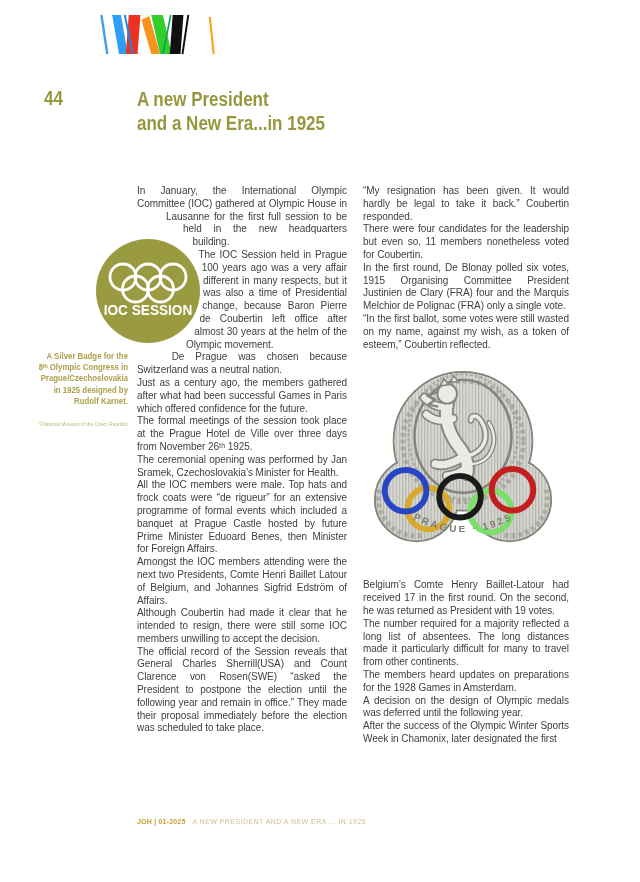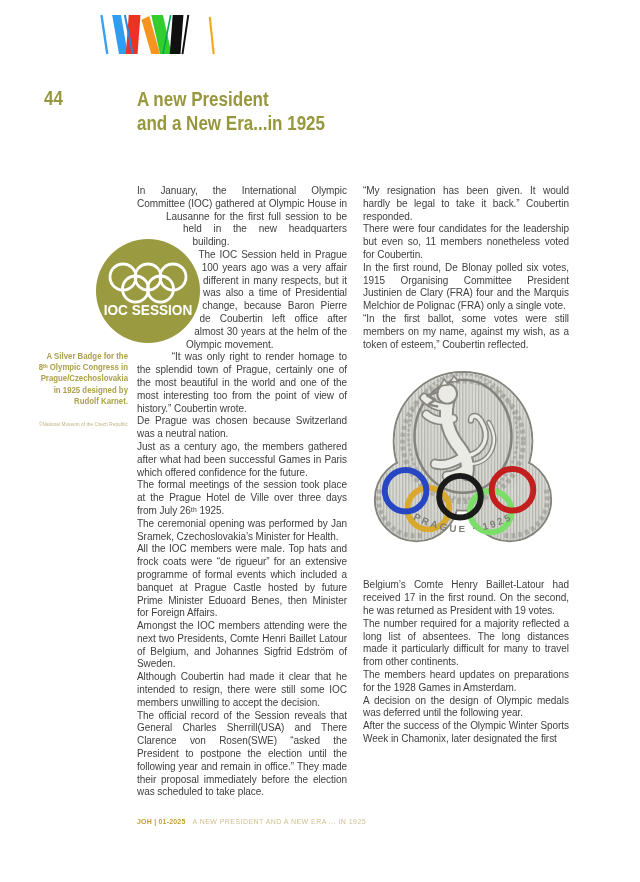--- a/index.html
+++ b/index.html
@@ -59,36 +59,35 @@
 <div id="page-number" class="abs">44</div>
 <div id="title" class="abs">
   <div>A new President</div>
   <div>and a New Era...in 1925</div>
 </div>
 
 <div id="col-left" class="abs col">
   <div id="wrap-shape"></div>
   <p>In January, the International Olympic Committee (IOC) gathered at Olympic House in Lausanne for the first full session to be held in the new headquarters building.</p>
   <p>The IOC Session held in Prague 100 years ago was a very affair different in many respects, but it was also a time of Presidential change, because Baron Pierre de Coubertin left office after almost 30 years at the helm of the Olympic movement.</p>
-  <p>“It was only right to render homage to the splendid town of Prague, certainly one of the most beautiful in the world and one of the most interesting too from the point of view of history.” Coubertin wrote.</p>
   <p>De Prague was chosen because Switzerland was a neutral nation.</p>
   <p>Just as a century ago, the members gathered after what had been successful Games in Paris which offered confidence for the future.</p>
-  <p>The formal meetings of the session took place at the Prague Hotel de Ville over three days from July 26ᵗʰ 1925.</p>
+  <p>The formal meetings of the session took place at the Prague Hotel de Ville over three days from November 26ᵗʰ 1925.</p>
   <p>The ceremonial opening was performed by Jan Sramek, Czechoslovakia’s Minister for Health.</p>
   <p>All the IOC members were male. Top hats and frock coats were “de rigueur” for an extensive programme of formal events which included a banquet at Prague Castle hosted by future Prime Minister Eduoard Benes, then Minister for Foreign Affairs.</p>
-  <p>Amongst the IOC members attending were the next two Presidents, Comte Henri Baillet Latour of Belgium, and Johannes Sigfrid Edström of Sweden.</p>
+  <p>Amongst the IOC members attending were the next two Presidents, Comte Henri Baillet Latour of Belgium, and Johannes Sigfrid Edström of Affairs.</p>
   <p>Although Coubertin had made it clear that he intended to resign, there were still some IOC members unwilling to accept the decision.</p>
-  <p>The official record of the Session reveals that General Charles Sherrill(USA) and There Clarence von Rosen(SWE) “asked the President to postpone the election until the following year and remain in office.” They made their proposal immediately before the election was scheduled to take place.</p>
+  <p>The official record of the Session reveals that General Charles Sherrill(USA) and Count Clarence von Rosen(SWE) “asked the President to postpone the election until the following year and remain in office.” They made their proposal immediately before the election was scheduled to take place.</p>
 </div>
 
 <div id="col-right" class="abs col">
   <p>“My resignation has been given. It would hardly be legal to take it back.” Coubertin responded.</p>
   <p>There were four candidates for the leadership but even so, 11 members nonetheless voted for Coubertin.</p>
   <p>In the first round, De Blonay polled six votes, 1915 Organising Committee President Justinien de Clary (FRA) four and the Marquis Melchior de Polignac (FRA) only a single vote.</p>
-  <p>“In the first ballot, some votes were still members on my name, against my wish, as a token of esteem,” Coubertin reflected.</p>
+  <p>“In the first ballot, some votes were still wasted on my name, against my wish, as a token of esteem,” Coubertin reflected.</p>
 
   <svg id="medal-figure" viewBox="0 0 200 200">
     <defs>
       <linearGradient id="silverGrad" x1="0" y1="0" x2="0" y2="1">
         <stop offset="0" stop-color="#ececе9"></stop>
         <stop offset="0" stop-color="#ececec"></stop>
         <stop offset="1" stop-color="#c2c2bc"></stop>
       </linearGradient>
       <pattern id="hatch" width="3.2" height="8" patternUnits="userSpaceOnUse">
         <rect width="3.2" height="8" fill="#d8d8d3"></rect>

